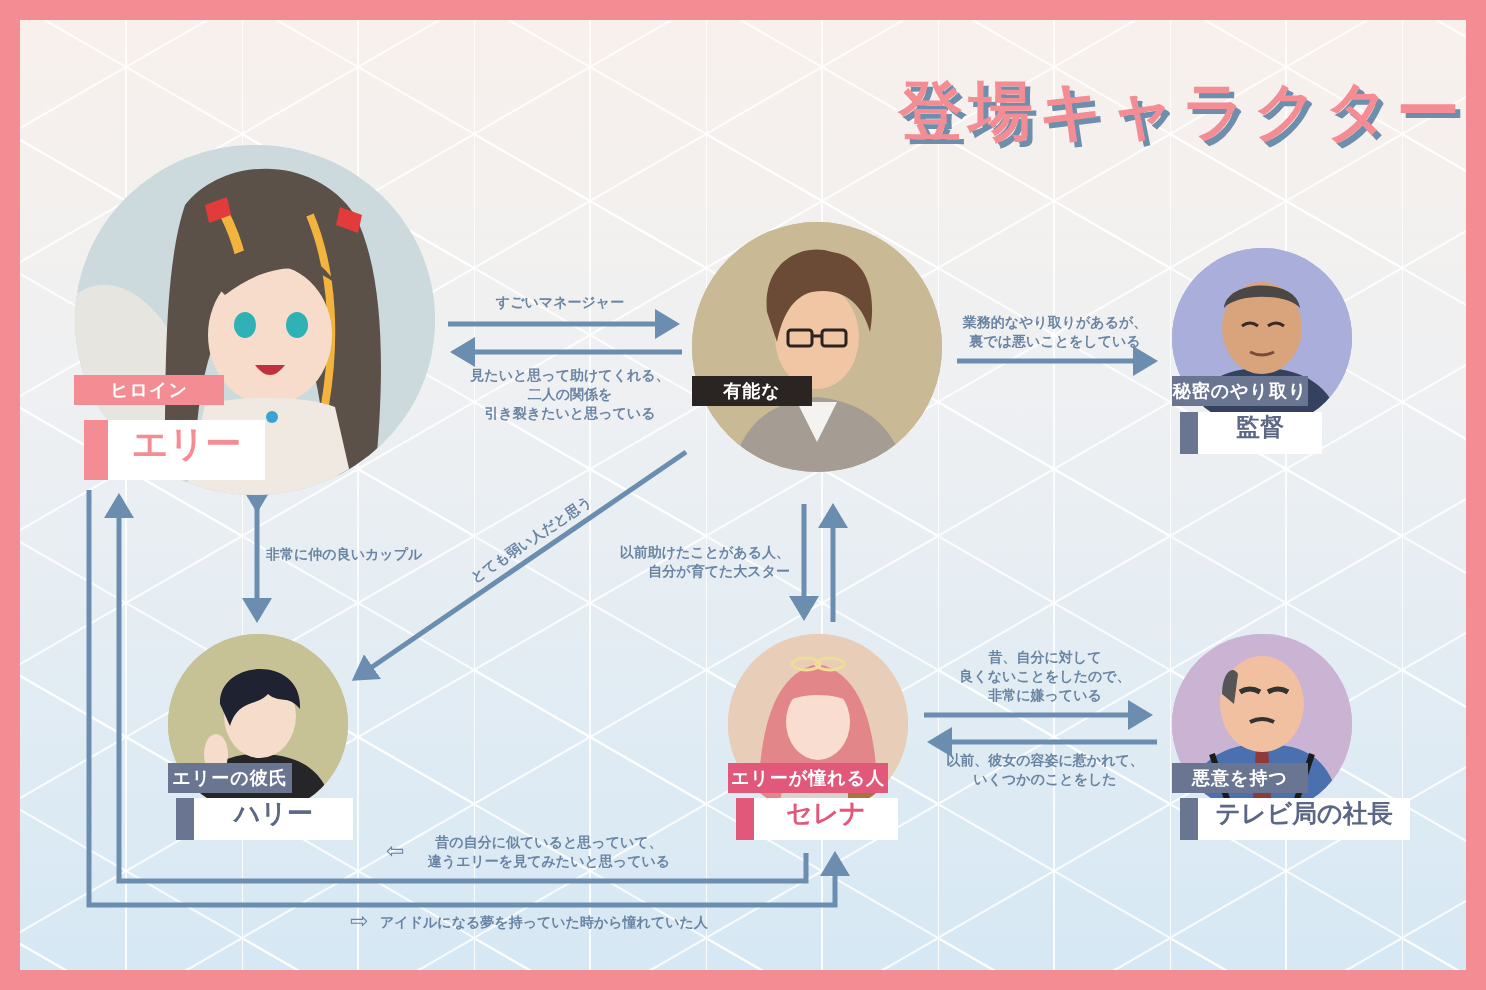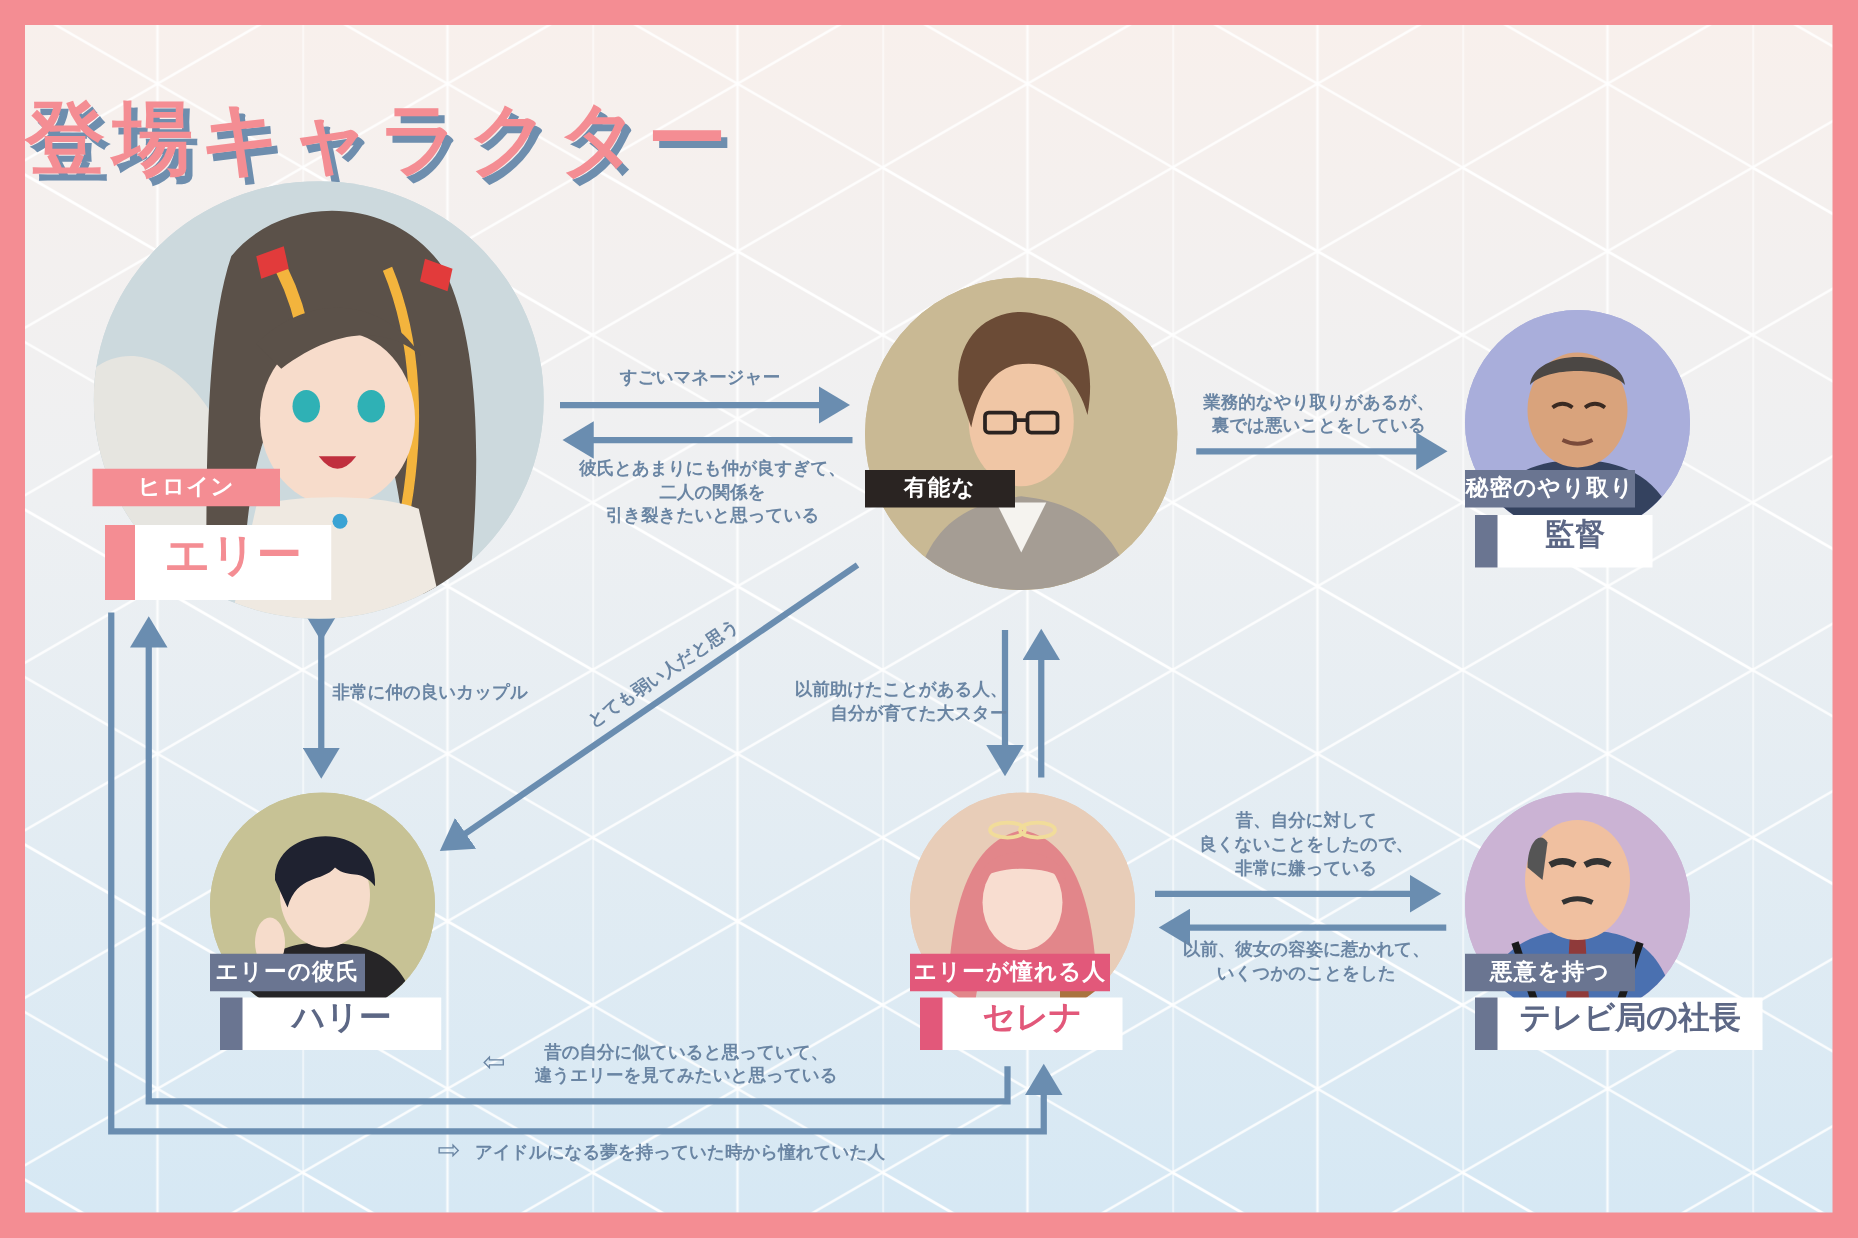--- a/index.html
+++ b/index.html
@@ -1,21 +1,21 @@
 <!DOCTYPE html>
 <html><head>
 <meta charset="utf-8">
 <style>
   html,body{margin:0;padding:0;}
   body{width:1486px;height:990px;overflow:hidden;background:#f48d93;font-family:"DejaVu Sans","Liberation Sans",sans-serif;}
   #frame{position:absolute;left:20px;top:20px;width:1446px;height:950px;overflow:hidden;
     background:linear-gradient(180deg,#f8f0ec 0%,#eef0f2 40%,#e2ecf3 70%,#d6e8f4 100%);}
   #grid{position:absolute;left:0;top:0;width:1446px;height:950px;}
   .abs{position:absolute;}
-  #title{position:absolute;left:0;top:48px;width:1446px;text-align:left;font-size:64px;font-weight:bold;letter-spacing:6px;
+  #title{position:absolute;left:0;top:48px;width:1446px;text-align:right;font-size:64px;font-weight:bold;letter-spacing:6px;
     color:#f48d93;text-shadow:5px 5px 0 #6e8eae;font-family:"DejaVu Sans",sans-serif;}
   .portrait{position:absolute;border-radius:50%;overflow:hidden;}
   .portrait svg{width:100%;height:100%;display:block;}
   .tag{position:absolute;height:30px;line-height:30px;color:#fff;font-size:18px;font-weight:bold;text-align:center;letter-spacing:1px;}
   .namebox{position:absolute;background:#fff;}
   .namebox .bar{position:absolute;left:0;top:0;bottom:0;}
   .namebox .nm{position:absolute;top:0;bottom:12px;display:flex;flex-direction:column;align-items:center;justify-content:center;font-weight:bold;}
   .rel{position:absolute;color:#6a85a3;font-size:14px;font-weight:bold;text-align:center;line-height:19px;white-space:nowrap;}
   #lines{position:absolute;left:0;top:0;width:1446px;height:950px;}
 </style>
@@ -180,35 +180,35 @@
   </div>
   <div class="tag" style="left:1152px;top:743px;width:136px;background:#6a7591;">悪意を持つ</div>
   <div class="namebox" style="left:1160px;top:778px;width:230px;height:42px;">
     <div class="bar" style="width:18px;background:#6a7591;"></div>
     <div class="nm" style="left:18px;right:0;font-size:25px;color:#5c6785;">テレビ局の社長</div>
   </div>
 
   <div class="rel" style="left:440px;top:273px;width:200px;">すごいマネージャー</div>
 
   <div class="rel" style="left:420px;top:346px;width:260px;">
-    <div>彼氏とあまりにも仲が良すぎて、</div>
+    <div>見たいと思って助けてくれる、</div>
     <div>二人の関係を</div>
     <div>引き裂きたいと思っている</div>
   </div>
 
   <div class="rel" style="left:930px;top:293px;width:210px;">
     <div>業務的なやり取りがあるが、</div>
     <div>裏では悪いことをしている</div>
   </div>
 
   <div class="rel" style="left:246px;top:525px;text-align:left;">非常に仲の良いカップル</div>
 
   <div class="rel" style="left:440px;top:510px;transform:rotate(-34deg);transform-origin:center;">とても弱い人だと思う</div>
 
-  <div class="rel" style="left:570px;top:523px;width:200px;text-align:right;margin-left:16px;">
+  <div class="rel" style="left:570px;top:523px;width:200px;text-align:right;">
     <div>以前助けたことがある人、</div>
     <div>自分が育てた大スター</div>
   </div>
 
 
   <div class="rel" style="left:915px;top:628px;width:220px;">
     <div>昔、自分に対して</div>
     <div>良くないことをしたので、</div>
     <div>非常に嫌っている</div>
   </div>

